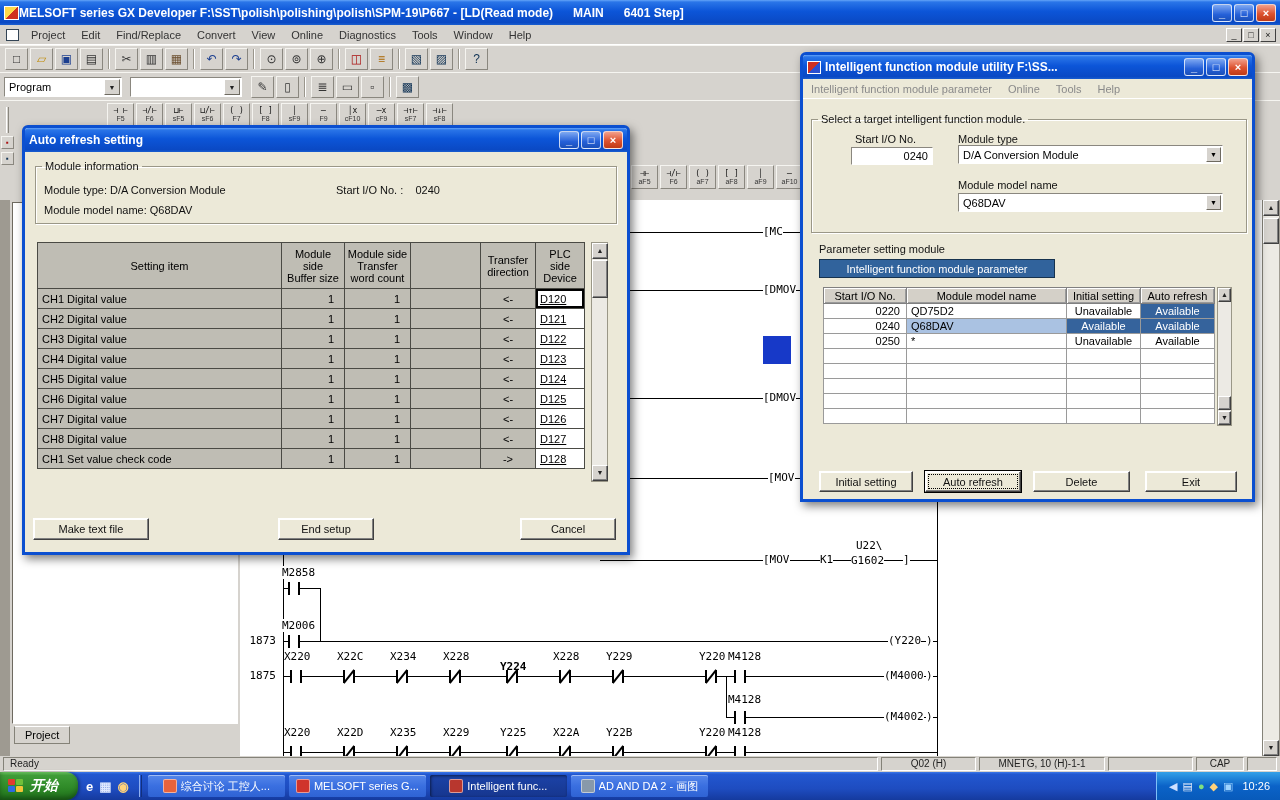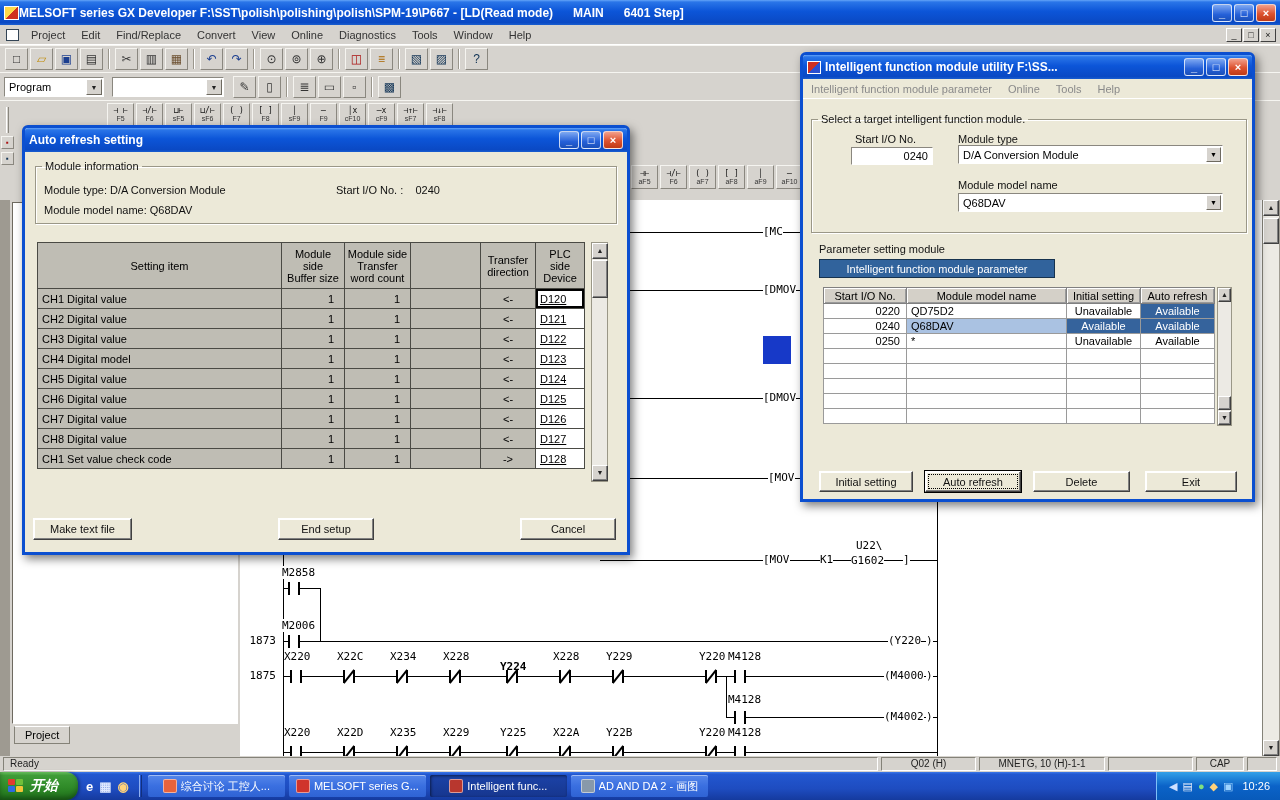--- a/index.html
+++ b/index.html
@@ -38,21 +38,21 @@
 .lad-btn{width:27px;height:24px;display:flex;flex-direction:column;align-items:center;justify-content:center;background:#d6d3ce;
  border:1px solid;border-color:#f5f4f0 #8a877f #8a877f #f5f4f0;margin:0 1px;}
 .lad-btn .g{font-family:"DejaVu Sans Mono",monospace;font-size:8px;line-height:9px;color:#111;}
 .lad-btn .fl{font-size:7px;line-height:8px;color:#333;}
 #tb4{position:absolute;left:630px;top:120px;display:flex;}
 #left-dock{position:absolute;left:0;top:58px;width:15px;height:142px;display:flex;flex-direction:column;align-items:center;gap:3px;padding-top:4px;}
 .dock-grip{width:3px;height:26px;border-left:1px solid #fff;border-right:1px solid #8a877f;}
 .tb-btn.mini{width:13px;height:13px;}
 .combo{position:relative;height:20px;background:#fff;border:1px solid;border-color:#8a877f #fff #fff #8a877f;
  font-size:11px;padding:3px 18px 0 4px;margin-right:8px;}
-#program-combo{width:100px;}
+#program-combo{width:118px;}
 .combo2{width:112px;}
 .combo .arrow{position:absolute;right:1px;top:1px;width:16px;height:16px;background:#d6d3ce;text-align:center;
  font-size:7px;line-height:15px;color:#222;border:1px solid;border-color:#fff #6e6a60 #6e6a60 #fff;}
 
 #workspace{position:absolute;left:0;top:200px;width:1280px;height:556px;background:#9e9a91;}
 #project-panel{position:absolute;left:10px;top:0;width:230px;height:556px;background:#d6d3ce;}
 #project-tree{position:absolute;left:2px;top:2px;right:2px;bottom:32px;background:#fff;
  border:1px solid;border-color:#6e6a60 #fff #fff #6e6a60;}
 .ptab{position:absolute;left:4px;bottom:12px;height:18px;padding:2px 10px;font-size:11px;background:#d6d3ce;
  border:1px solid #848278;border-top-color:#fff;}
@@ -540,21 +540,21 @@
           </tr>
           <tr>
             <td class="c-item">CH3 Digital value</td>
             <td class="c-num">1</td>
             <td class="c-num">1</td>
             <td class="c-blank"></td>
             <td class="c-dir">&lt;-</td>
             <td class="c-dev">D122</td>
           </tr>
           <tr>
-            <td class="c-item">CH4 Digital model</td>
+            <td class="c-item">CH4 Digital value</td>
             <td class="c-num">1</td>
             <td class="c-num">1</td>
             <td class="c-blank"></td>
             <td class="c-dir">&lt;-</td>
             <td class="c-dev">D123</td>
           </tr>
           <tr>
             <td class="c-item">CH5 Digital value</td>
             <td class="c-num">1</td>
             <td class="c-num">1</td>
@@ -595,21 +595,21 @@
             <td class="c-dev">D128</td>
           </tr>
         </tbody>
     </table>
     <div class="sb" id="ar-sb">
       <span class="sb-btn up">▲</span>
       <span class="sb-thumb"></span>
       <span class="sb-btn down">▼</span>
     </div>
 
-    <button class="cbtn" style="left:8px;top:390px;width:99px">Make text file</button>
+    <button class="cbtn" style="left:8px;top:390px;width:116px">Make text file</button>
     <button class="cbtn" style="left:253px;top:390px;width:96px">End setup</button>
     <button class="cbtn" style="left:495px;top:390px;width:96px">Cancel</button>
   </div>
 
   <div id="util-dialog" class="dialog">
     <div class="dlg-title">
       <span class="dlg-ico"></span>
       <span class="dlg-title-text">Intelligent function module utility F:\SS...</span>
       <span class="winbtns">
         <span class="wbtn">_</span>

